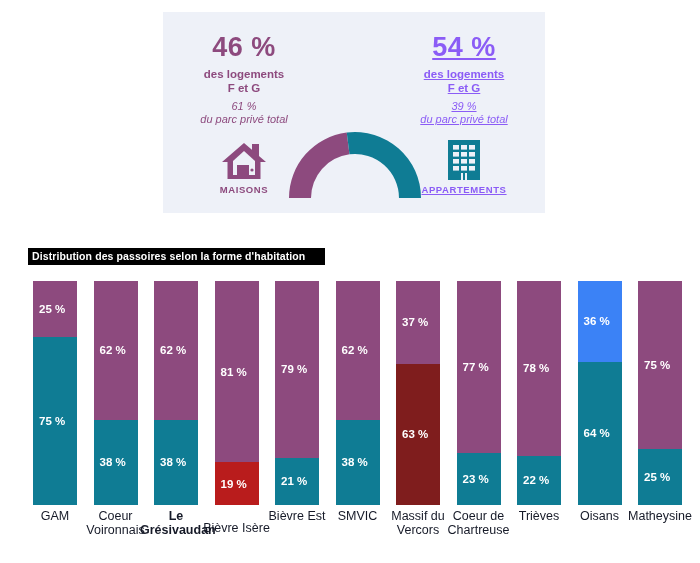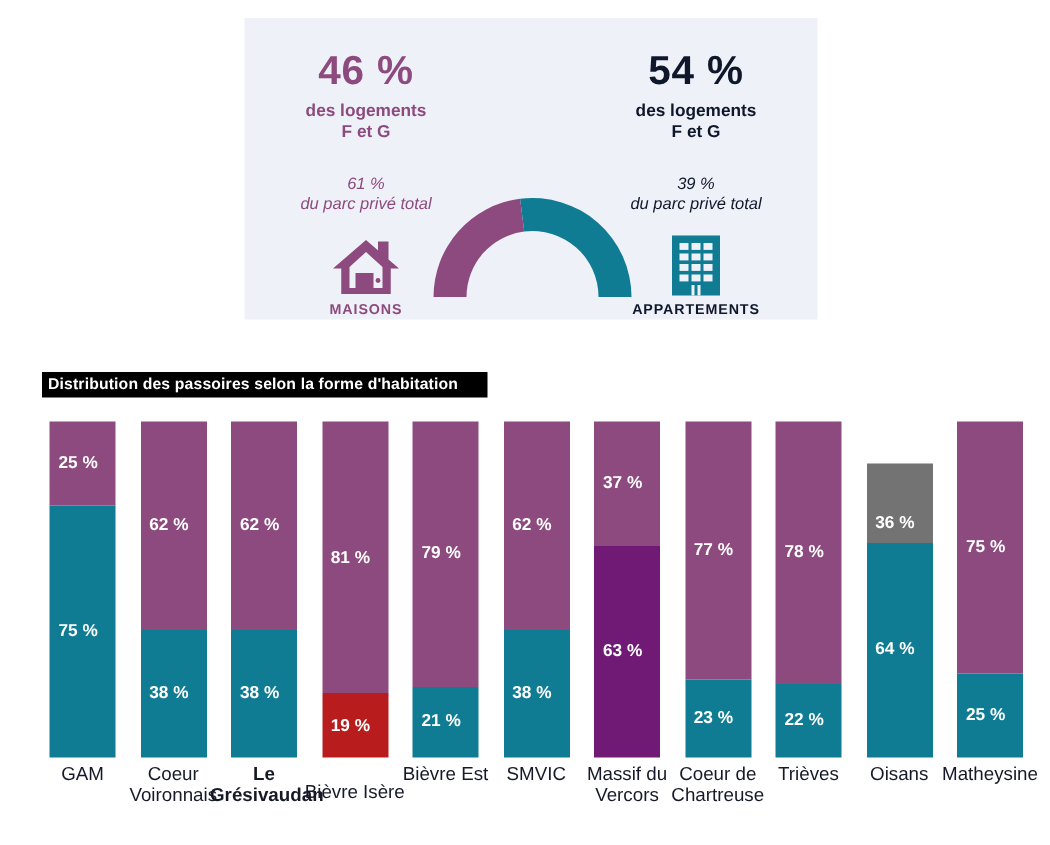--- a/index.html
+++ b/index.html
@@ -43,29 +43,29 @@
   }
   .sub-line {
     font-size: 11.5px;
     font-weight: bold;
     line-height: 1.18;
   }
   .italic-pct {
     font-size: 11px;
     font-style: italic;
     line-height: 1.2;
-    margin-top: 22px;
+    margin-top: 5px;
   }
   .italic-sub {
     font-size: 11px;
     font-style: italic;
     line-height: 1.2;
   }
   .purple { color: #8d4a7e; }
-  .teal   { color: #0f172a; }
+  .teal   { color: #8b5cf6; text-decoration: underline; }
 
   .icon-wrap {
     margin-top: 10px;
     height: 44px;
     display: flex;
     align-items: flex-end;
     justify-content: center;
   }
   .icon-caption {
     font-size: 9.5px;
@@ -269,42 +269,42 @@
         <span class="seg-label">62 %</span>
       </div>
       <div class="seg seg-bottom" style="height: 38%; background: rgb(15, 124, 148);">
         <span class="seg-label">38 %</span>
       </div>
     </div>
     <div class="bar-col" style="left: 374px;">
       <div class="seg seg-top" style="height: 37%; background: rgb(141, 74, 126);">
         <span class="seg-label">37 %</span>
       </div>
-      <div class="seg seg-bottom" style="height: 63%; background: #701a75;">
+      <div class="seg seg-bottom" style="height: 63%; background: #7f1d1d;">
         <span class="seg-label">63 %</span>
       </div>
     </div>
     <div class="bar-col" style="left: 434.5px;">
       <div class="seg seg-top" style="height: 77%; background: rgb(141, 74, 126);">
         <span class="seg-label">77 %</span>
       </div>
       <div class="seg seg-bottom" style="height: 23%; background: rgb(15, 124, 148);">
         <span class="seg-label">23 %</span>
       </div>
     </div>
     <div class="bar-col" style="left: 495px;">
       <div class="seg seg-top" style="height: 78%; background: rgb(141, 74, 126);">
         <span class="seg-label">78 %</span>
       </div>
       <div class="seg seg-bottom" style="height: 22%; background: rgb(15, 124, 148);">
         <span class="seg-label">22 %</span>
       </div>
     </div>
     <div class="bar-col" style="left: 555.5px;">
-      <div class="seg seg-top" style="height: 36%; background: #737373; margin-top: 28px;">
+      <div class="seg seg-top" style="height: 36%; background: #3b82f6;">
         <span class="seg-label">36 %</span>
       </div>
       <div class="seg seg-bottom" style="height: 64%; background: rgb(15, 124, 148);">
         <span class="seg-label">64 %</span>
       </div>
     </div>
     <div class="bar-col" style="left: 616px;">
       <div class="seg seg-top" style="height: 75%; background: rgb(141, 74, 126);">
         <span class="seg-label">75 %</span>
       </div>

